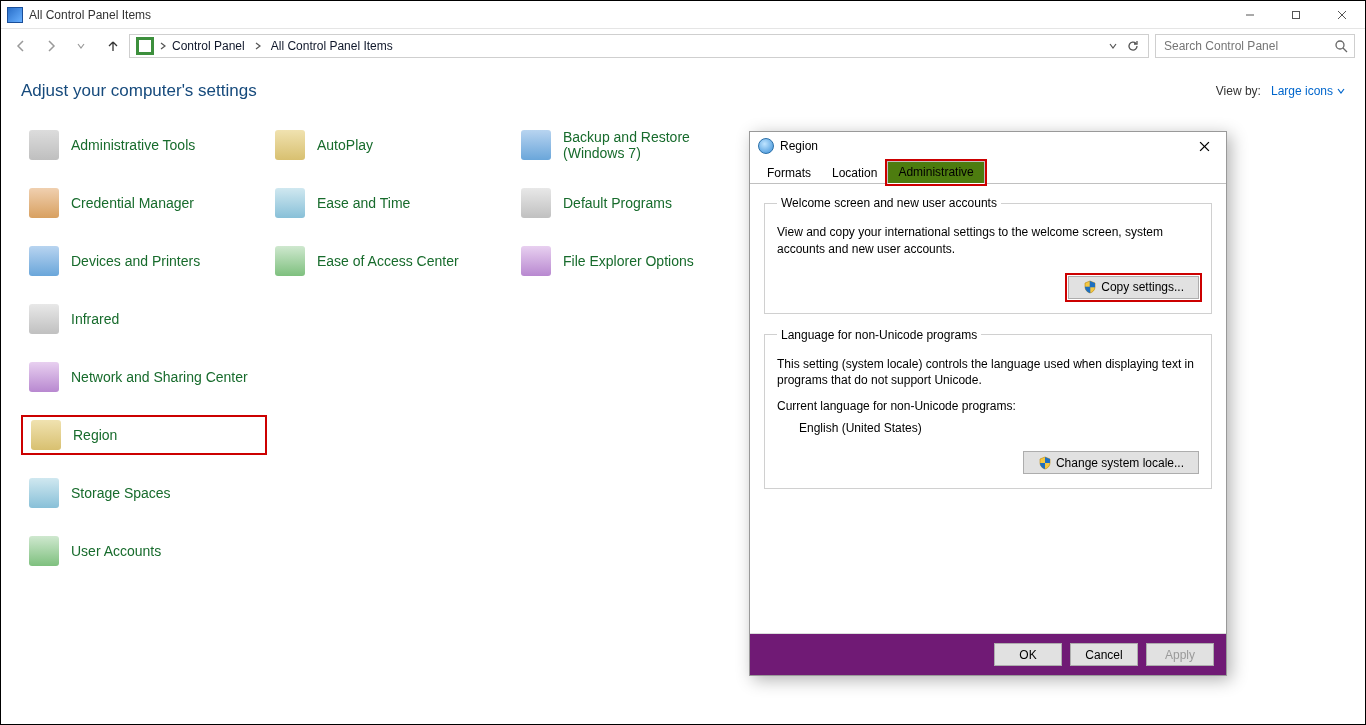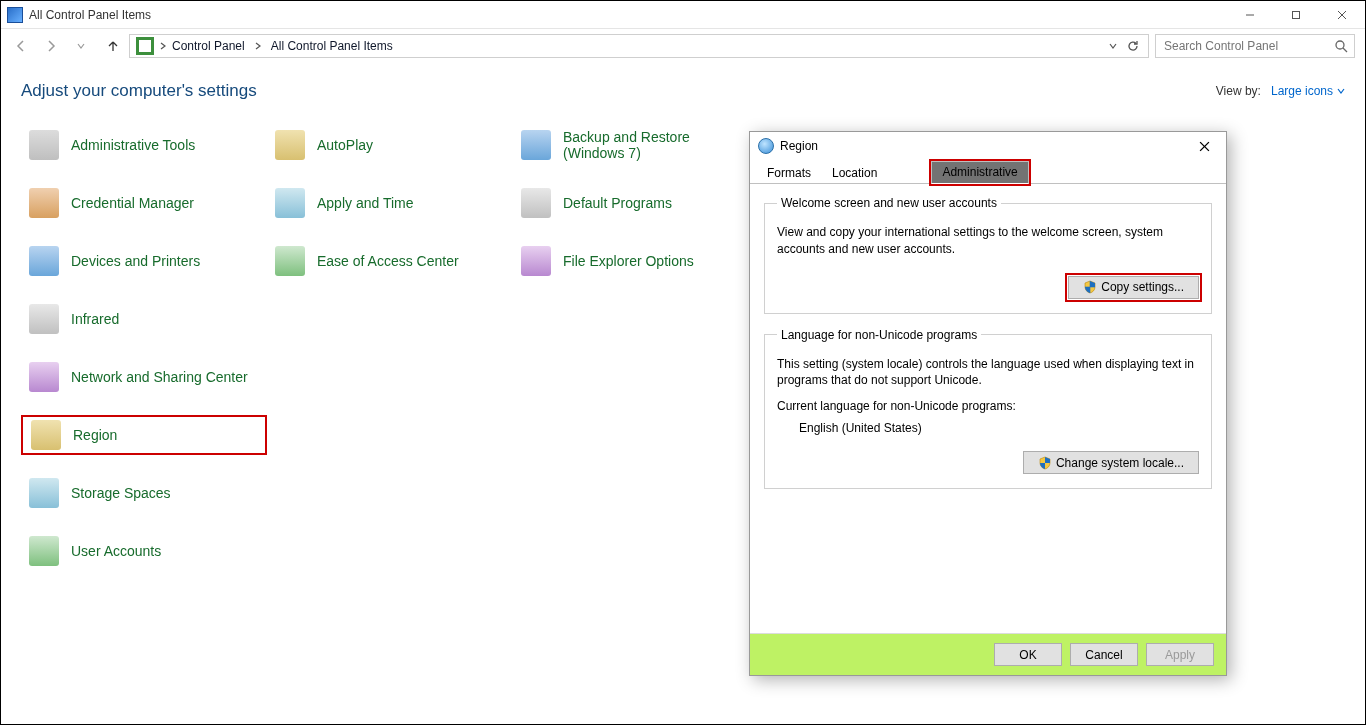--- a/index.html
+++ b/index.html
@@ -53,31 +53,31 @@
   .c8{background:linear-gradient(#e8e8e8,#c0c0c0);} 
   
   .dialog { position:absolute; left:748px; top:130px; width:478px; height:545px; background:#fff; border:1px solid #999; box-shadow:4px 4px 16px rgba(0,0,0,0.3); }
   .dlg-title { height:28px; display:flex; align-items:center; padding:0 8px; }
   .dlg-title .dlg-icon { width:16px; height:16px; margin-right:6px; background:radial-gradient(circle at 40% 35%, #bfe4ff, #3a8fd8); border-radius:50%; border:1px solid #2a6fa8; }
   .dlg-title .t { font-size:12px; }
   .dlg-title .close { margin-left:auto; width:28px; height:20px; display:flex; align-items:center; justify-content:center; }
   .tabs { display:flex; align-items:flex-end; padding:0 6px; border-bottom:1px solid #c0c0c0; height:24px; gap:0px; }
   .tab { padding:3px 10px 4px; font-size:12px; border:1px solid transparent; border-bottom:none; position:relative; top:1px; background:#f0f0f0; border-color:#c0c0c0; margin-right:-1px;}
   .tab.inactive { background:transparent; border-color:transparent;}
-  .tab.active { background:#737373; border:1px solid #c0c0c0; border-bottom:1px solid #fff;margin-left:44px; }
+  .tab.active { background:#4d7c0f; border:1px solid #c0c0c0; border-bottom:1px solid #fff; }
   .tab.highlight { outline:2px solid #cc0000; outline-offset:0px; }
   .dlg-body { padding:12px 14px; font-size:12px; }
   fieldset { border:1px solid #d0d0d0; padding:8px 12px 14px; margin:0 0 14px 0; position:relative; }
   legend { font-size:12px; padding:0 4px; }
   .fs-text { margin:6px 0 18px 0; line-height:1.4; }
   .btn { display:inline-flex; align-items:center; justify-content:center; height:23px; padding:0 14px; background:#e1e1e1; border:1px solid #adadad; font-size:12px; gap:4px; }
   .btn .shield { width:14px; height:14px; }
   .btn.highlight { outline:2px solid #cc0000; outline-offset:1px; }
   .btn-row-right { display:flex; justify-content:flex-end;text-align:right; }
-  .dlg-footer { position:absolute; bottom:0; left:0; right:0; height:42px; background:#bef264; border-top:1px solid #dcdcdc; display:flex; align-items:center; justify-content:flex-end; gap:8px; padding:0 12px; }
+  .dlg-footer { position:absolute; bottom:0; left:0; right:0; height:42px; background:#701a75; border-top:1px solid #dcdcdc; display:flex; align-items:center; justify-content:flex-end; gap:8px; padding:0 12px; }
   .fbtn { width:68px; height:23px; background:#e1e1e1; border:1px solid #adadad; font-size:12px; display:flex; align-items:center; justify-content:center; }
   .fbtn.disabled { color:#9a9a9a; }
   .cur-lang { padding-left:22px; margin:8px 0 16px; }
   .cur-label { margin:2px 0 0 0; }
 </style>
 </head>
 <body>
 
 <div class="window">
 
@@ -195,21 +195,21 @@
         <div class="cp-item">
           <div class="cp-icon">
             <div class="box c6"></div>
           </div>
           <div class="cp-label">Credential Manager</div>
         </div>
         <div class="cp-item">
           <div class="cp-icon">
             <div class="box c7"></div>
           </div>
-          <div class="cp-label">Apply and Time</div>
+          <div class="cp-label">Ease and Time</div>
         </div>
         <div class="cp-item">
           <div class="cp-icon">
             <div class="box c8"></div>
           </div>
           <div class="cp-label">Default Programs</div>
         </div>
         <div style="visibility: hidden; height: 40px;"></div>
         <div style="visibility: hidden; height: 40px;"></div>
         <div class="cp-item">

